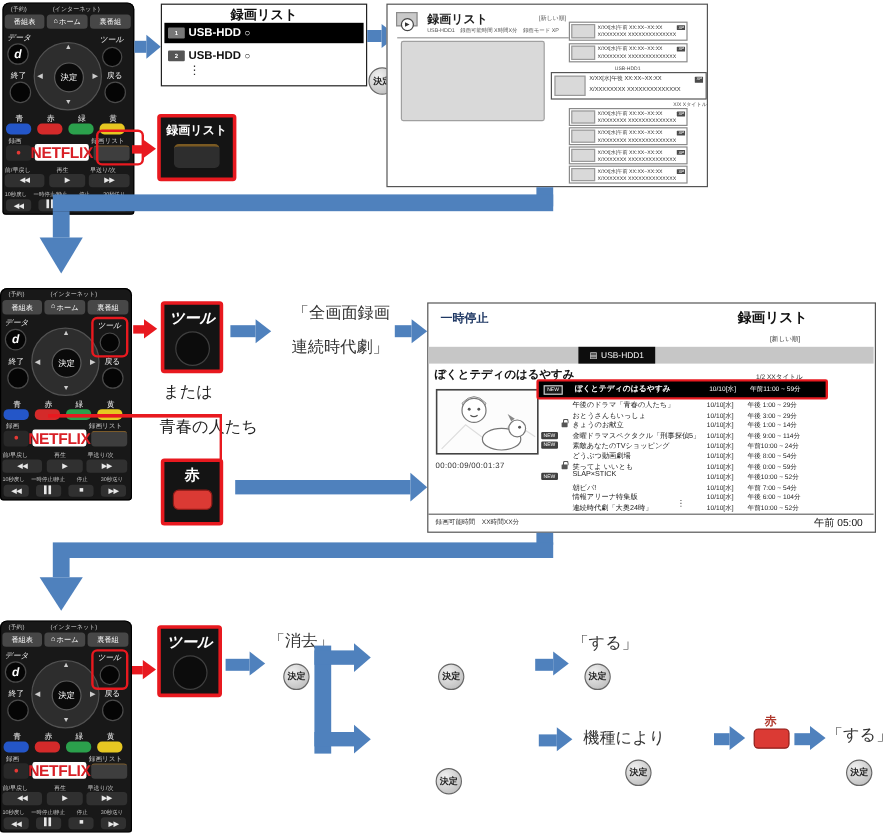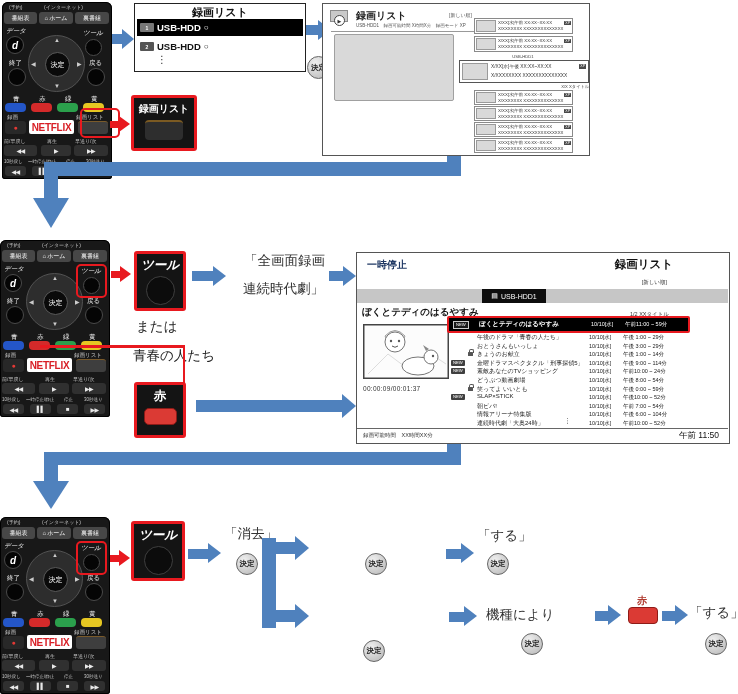--- a/index.html
+++ b/index.html
@@ -14,21 +14,21 @@
 .kbtn{position:absolute;border-radius:50%;background:radial-gradient(circle at 35% 30%,#f0f0f0,#b5b5b5);border:1px solid #666;color:#222;display:flex;align-items:center;justify-content:center;font-size:7.5px;font-weight:bold}
 
 .remote{position:absolute;width:110px;height:177px;background:#181818;border-radius:6px 6px 3px 3px;box-shadow:inset 0 0 0 1px #000}
 .e{position:absolute}
 .rl{position:absolute;color:#c8c8c8;font-size:5px;white-space:nowrap}
 .rb{position:absolute;background:#474747;border-radius:3px;color:#fff;font-size:6px;display:flex;align-items:center;justify-content:center;white-space:nowrap;gap:1px}
 .rc{position:absolute;background:#050505;border:1px solid #4a4a4a;border-radius:50%}
 .dp{position:absolute;background:#2d2d2d;border:1px solid #525252;border-radius:50%}
 .ec{position:absolute;background:#0a0a0a;border:1px solid #5a5a5a;border-radius:50%;color:#fff;display:flex;align-items:center;justify-content:center;font-size:7px}
 .cb{position:absolute;border-radius:4px;height:9px;width:21px}
-.nf{position:absolute;background:#fff;border-radius:2px;color:#d81f26;font-weight:bold;font-size:10px;display:flex;align-items:center;justify-content:center;letter-spacing:-0.3px}
+.nf{position:absolute;background:#fff;border-radius:2px;color:#d81f26;font-weight:bold;font-size:13px;display:flex;align-items:center;justify-content:center;letter-spacing:-0.3px}
 .tb{position:absolute;background:#303030;border-radius:3px;color:#e8e8e8;font-size:6px;display:flex;align-items:center;justify-content:center;letter-spacing:-0.5px}
 .hl{position:absolute;border:2.5px solid #e8191f;border-radius:5px;display:none}
 .remote.v-tool .hl.t{display:block}
 .remote.v-rec .hl.r{display:block}
 
 .tile{position:absolute;background:#141414;border:3px solid #e8191f;border-radius:3px;display:flex;flex-direction:column;align-items:center}
 
 .scr{position:absolute;background:#fff;border:1.5px solid #555}
 .s1it{position:absolute;width:99px;height:16px;background:#fff;border:1px solid #8a8a8a;display:flex;gap:2px;padding:1px}
 .s1th{width:20px;height:100%;background:#d9d9d9;border:1px solid #9a9a9a;flex:none}
@@ -397,21 +397,21 @@
     <div class="a" style="left:90px;top:63px;width:243px;height:17px;border:2.5px solid #e8191f;border-radius:2px;background:#000;z-index:3">
       <span style="position:absolute;left:4px;top:2.5px;border:0.5px solid #ccc;background:#1a1a1a;color:#fff;font-size:4.2px;line-height:6px;padding:0 2px">NEW</span>
       <span style="position:absolute;left:30px;top:2px;color:#fff;font-size:6.5px;font-weight:bold;white-space:nowrap">ぼくとテディのはるやすみ</span>
       <span style="position:absolute;left:142px;top:3px;color:#fff;font-size:5.5px;white-space:nowrap">10/10[水]</span>
       <span style="position:absolute;left:176px;top:3px;color:#fff;font-size:5.5px;white-space:nowrap">午前11:00 ~ 59分</span>
     </div>
 
     <div class="a" style="left:207px;top:164px;font-size:7px;color:#333;line-height:1">⋮</div>
     <div class="a" style="left:0;top:175px;width:371px;height:1px;background:#666"></div>
     <div class="a" style="left:6px;top:179px;font-size:5.5px;color:#333">録画可能時間　XX時間XX分</div>
-    <div class="a" style="right:10px;top:177px;font-size:8.5px;color:#111">午前 11:50</div>
+    <div class="a" style="right:10px;top:177px;font-size:8.5px;color:#111">午前 05:00</div>
   </div>
 
   <div class="sh" style="left:447px;top:444px;width:14px;height:10px"></div>
   <div class="sh" style="left:44px;top:452px;width:417px;height:13px"></div>
   <div class="sh" style="left:44px;top:465px;width:14px;height:16px"></div>
   <div class="tri" style="left:33px;top:481px;border-width:28px 18px 0 18px;border-top-color:#4f81bd"></div>
 
   <div class="remote v-tool" style="left:0px;top:517px">
   <div class="rl" style="left:7px;top:2px">(予約)</div>
   <div class="rl" style="left:42px;top:2px">(インターネット)</div>

